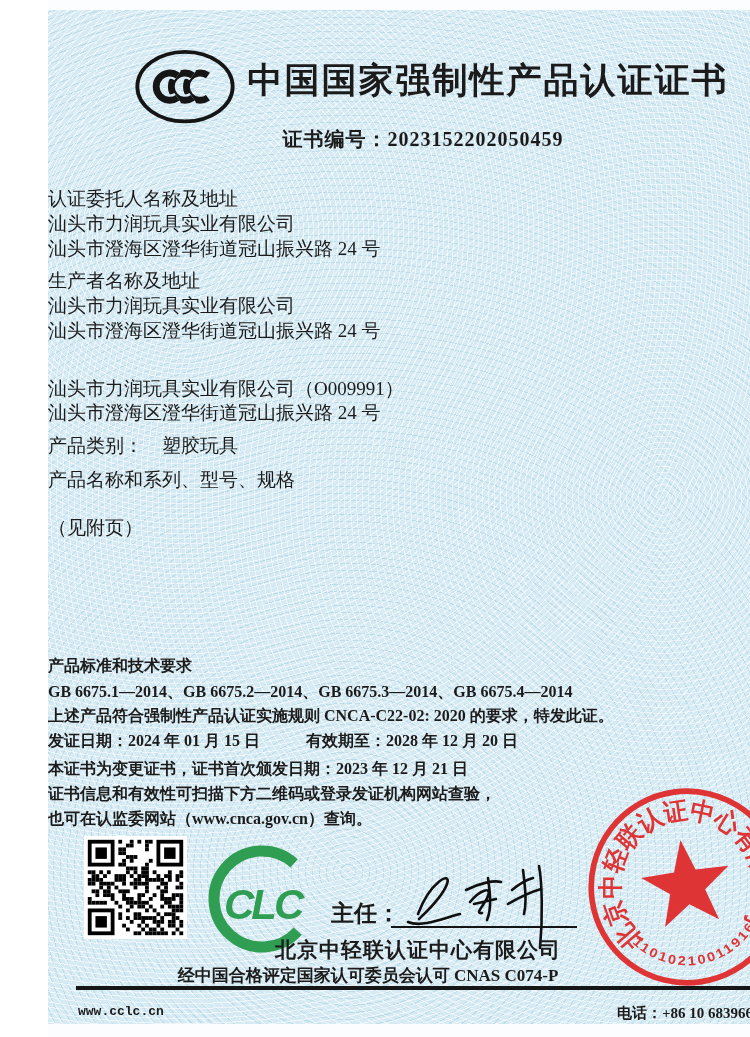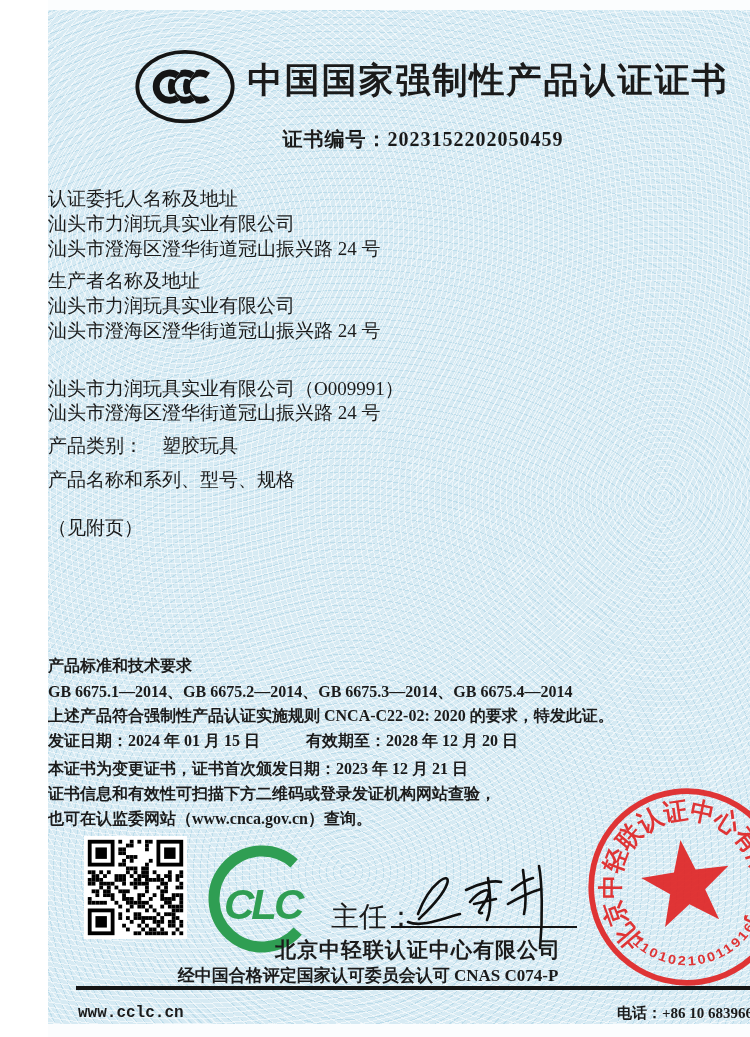--- a/index.html
+++ b/index.html
@@ -23,28 +23,28 @@
   .cline{position:absolute;left:0;right:8px;text-align:left;white-space:nowrap;}
   .t19{font-size:19px;}
   .t19b{font-size:16px;font-weight:600;}
   .title{
     position:absolute;left:170px;right:40px;top:47px;
     text-align:center;font-size:35px;font-weight:bold;letter-spacing:2px;
     white-space:nowrap;
   }
   .certno{position:absolute;left:0;right:0;top:116px;text-align:center;
     font-size:20px;font-weight:600;letter-spacing:1px;}
-  .director{position:absolute;left:283px;top:888px;font-size:28px;font-weight:400;}
+  .director{position:absolute;left:283px;top:888px;font-size:23px;font-weight:700;}
   .sig-line{position:absolute;left:343px;top:916px;width:186px;height:2px;background:#141414;}
   .issuer-company{position:absolute;left:195px;top:926px;width:350px;text-align:center;
     font-size:21px;font-weight:600;letter-spacing:1px;white-space:nowrap;}
   .accreditation{position:absolute;left:45px;top:954px;width:550px;text-align:center;
     font-size:17px;font-weight:600;white-space:nowrap;}
   .rule{position:absolute;left:28px;right:28px;top:976px;height:4px;background:#161616;}
-  .footer-web{position:absolute;left:30px;top:994px;font-size:16px;
+  .footer-web{position:absolute;left:30px;top:994px;font-size:13px;
     font-family:"Liberation Mono", monospace;font-weight:bold;}
   .footer-addr{position:absolute;left:180px;top:994px;width:400px;text-align:center;
     font-size:15px;font-weight:600;white-space:nowrap;}
   .footer-phone{position:absolute;right:30px;top:994px;font-size:15px;font-weight:600;white-space:nowrap;text-align:right;}
   .stamp{position:absolute;left:536px;top:774px;width:206px;height:206px;
     transform:rotate(-8deg);opacity:.92;}
   .qr{position:absolute;left:36px;top:826px;width:103px;height:103px;}
   .clc{position:absolute;left:152px;top:824px;width:130px;height:132px;}
   .signature{position:absolute;left:348px;top:846px;width:185px;height:96px;}
 </style>

